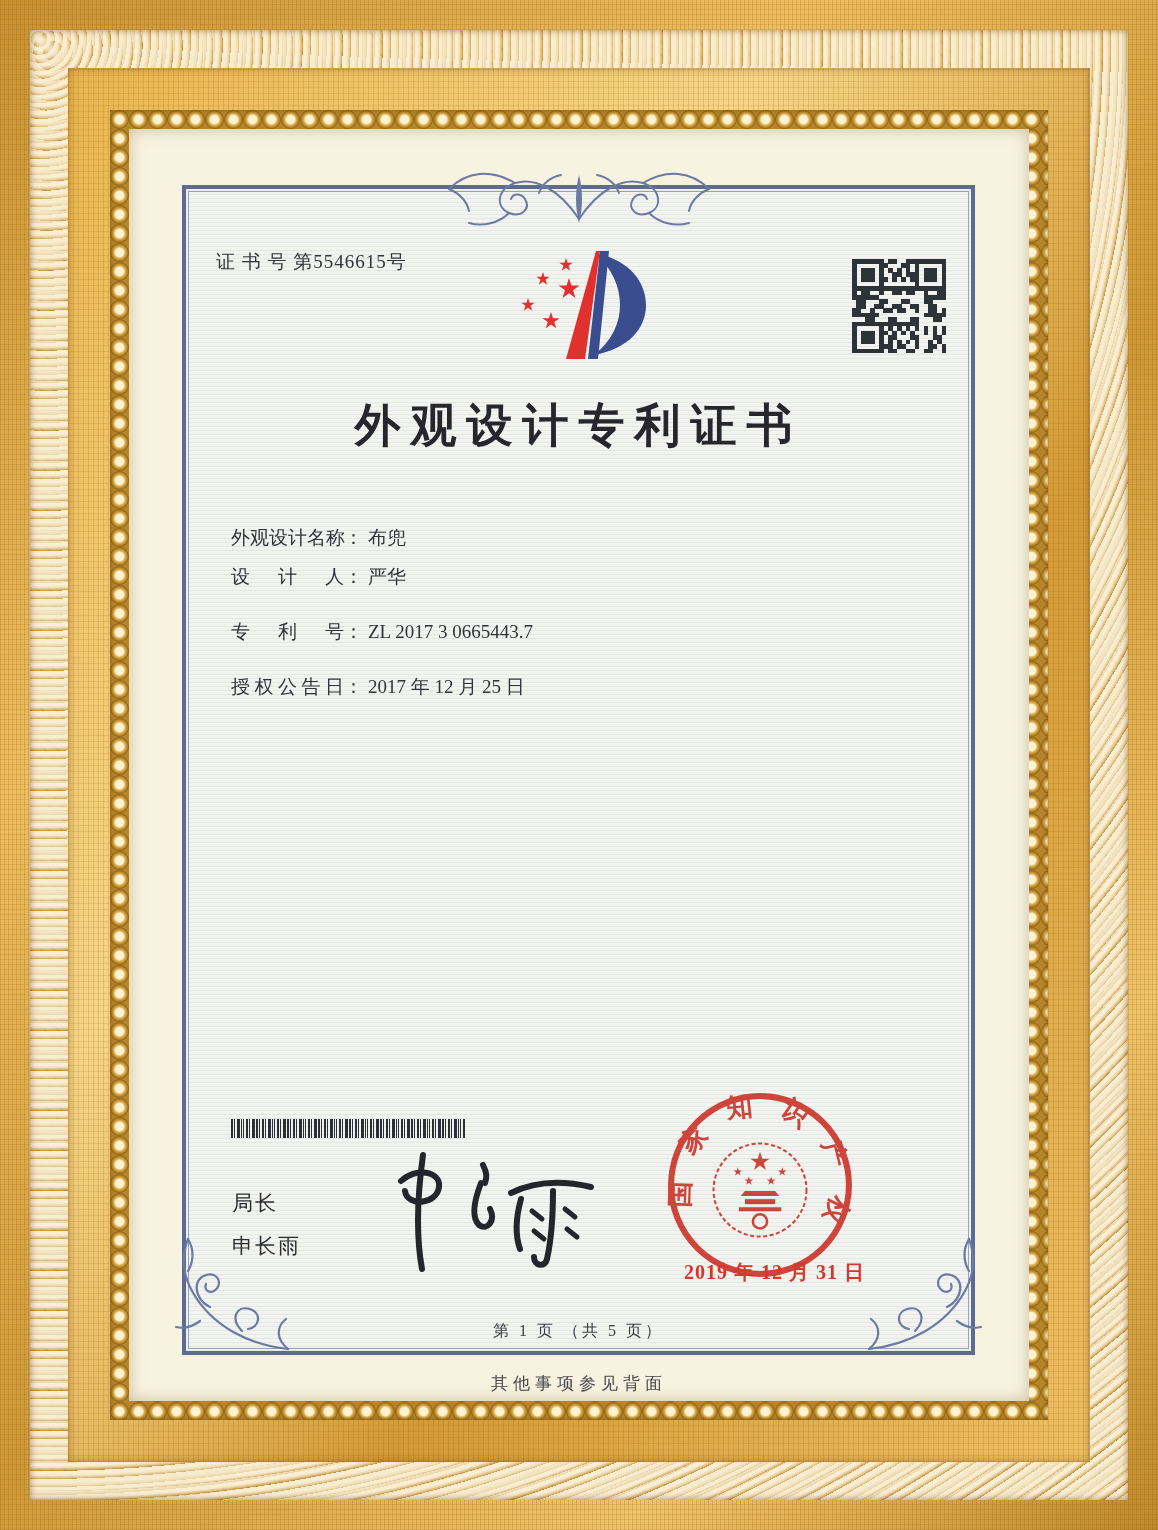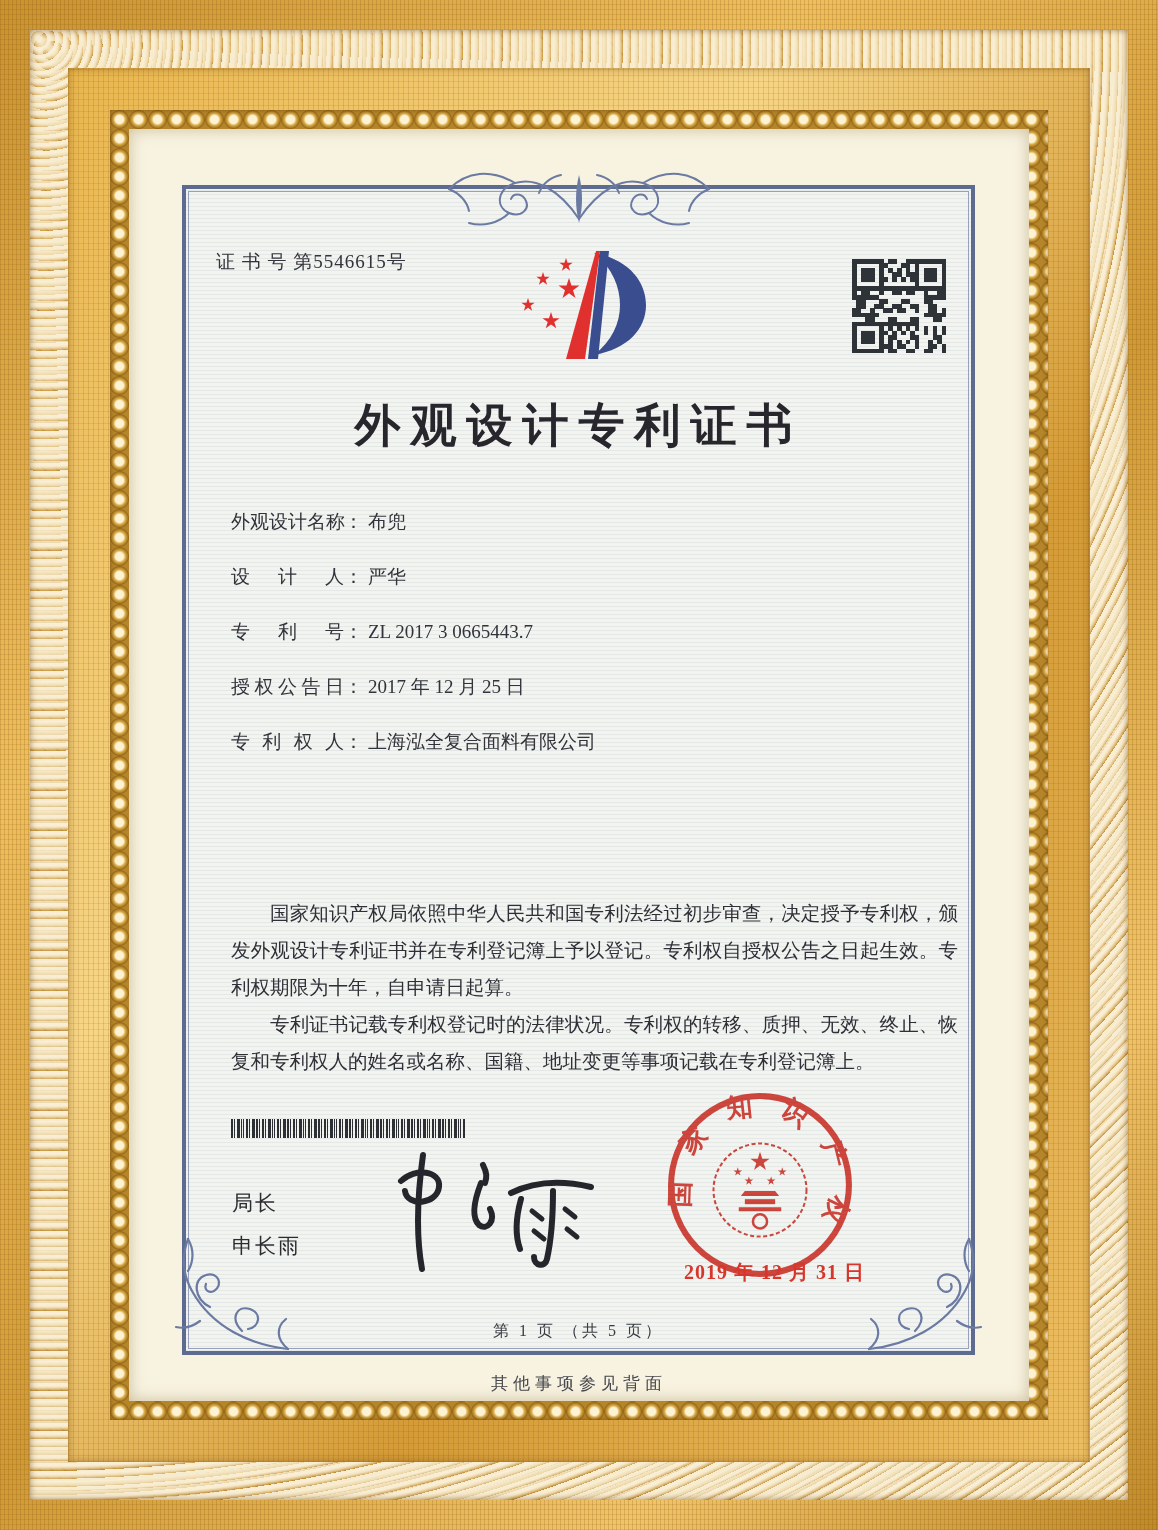--- a/index.html
+++ b/index.html
@@ -390,40 +390,33 @@
           <div class="m" style="left: 40.2857px; top: 89.5238px; width: 4.77619px; height: 4.77619px;"></div>
           <div class="m" style="left: 53.7143px; top: 89.5238px; width: 4.77619px; height: 4.77619px;"></div>
           <div class="m" style="left: 58.1905px; top: 89.5238px; width: 4.77619px; height: 4.77619px;"></div>
           <div class="m" style="left: 71.619px; top: 89.5238px; width: 4.77619px; height: 4.77619px;"></div>
           <div class="m" style="left: 76.0952px; top: 89.5238px; width: 4.77619px; height: 4.77619px;"></div>
           <div class="m" style="left: 89.5238px; top: 89.5238px; width: 4.77619px; height: 4.77619px;"></div>
         </div>
 
       <div class="abs title">外观设计专利证书</div>
 
-      <div class="abs row" style="top:320px">
+      <div class="abs row" style="top:336px">
         <span class="f-label">外观设计名称</span><span class="f-colon">：</span><span class="f-value">布兜</span>
       </div>
       <div class="abs row" style="top:375px">
         <span class="f-label">设计人</span><span class="f-colon">：</span><span class="f-value">严华</span>
       </div>
       <div class="abs row" style="top:430px">
         <span class="f-label">专利号</span><span class="f-colon">：</span><span class="f-value">ZL 2017 3 0665443.7</span>
       </div>
       <div class="abs row" style="top:485px">
         <span class="f-label">授权公告日</span><span class="f-colon">：</span><span class="f-value">2017 年 12 月 25 日</span>
       </div>
-      <div class="abs row" style="top:540px">
-        <span class="f-label">专利权人</span><span class="f-colon">：</span><span class="f-value">上海泓全复合面料有限公司</span>
-      </div>
-
-      <div class="abs paras">
-        <p>国家知识产权局依照中华人民共和国专利法经过初步审查，决定授予专利权，颁发外观设计专利证书并在专利登记簿上予以登记。专利权自授权公告之日起生效。专利权期限为十年，自申请日起算。</p>
-        <p>专利证书记载专利权登记时的法律状况。专利权的转移、质押、无效、终止、恢复和专利权人的姓名或名称、国籍、地址变更等事项记载在专利登记簿上。</p>
-      </div>
+
 
       <div class="abs barcode" id="barcode">
           <div class="b" style="left: 0px; width: 2px;"></div>
           <div class="b" style="left: 3px; width: 1px;"></div>
           <div class="b" style="left: 6px; width: 3px;"></div>
           <div class="b" style="left: 10px; width: 1px;"></div>
           <div class="b" style="left: 12px; width: 1px;"></div>
           <div class="b" style="left: 15px; width: 2px;"></div>
           <div class="b" style="left: 18px; width: 1px;"></div>
           <div class="b" style="left: 21px; width: 3px;"></div>

